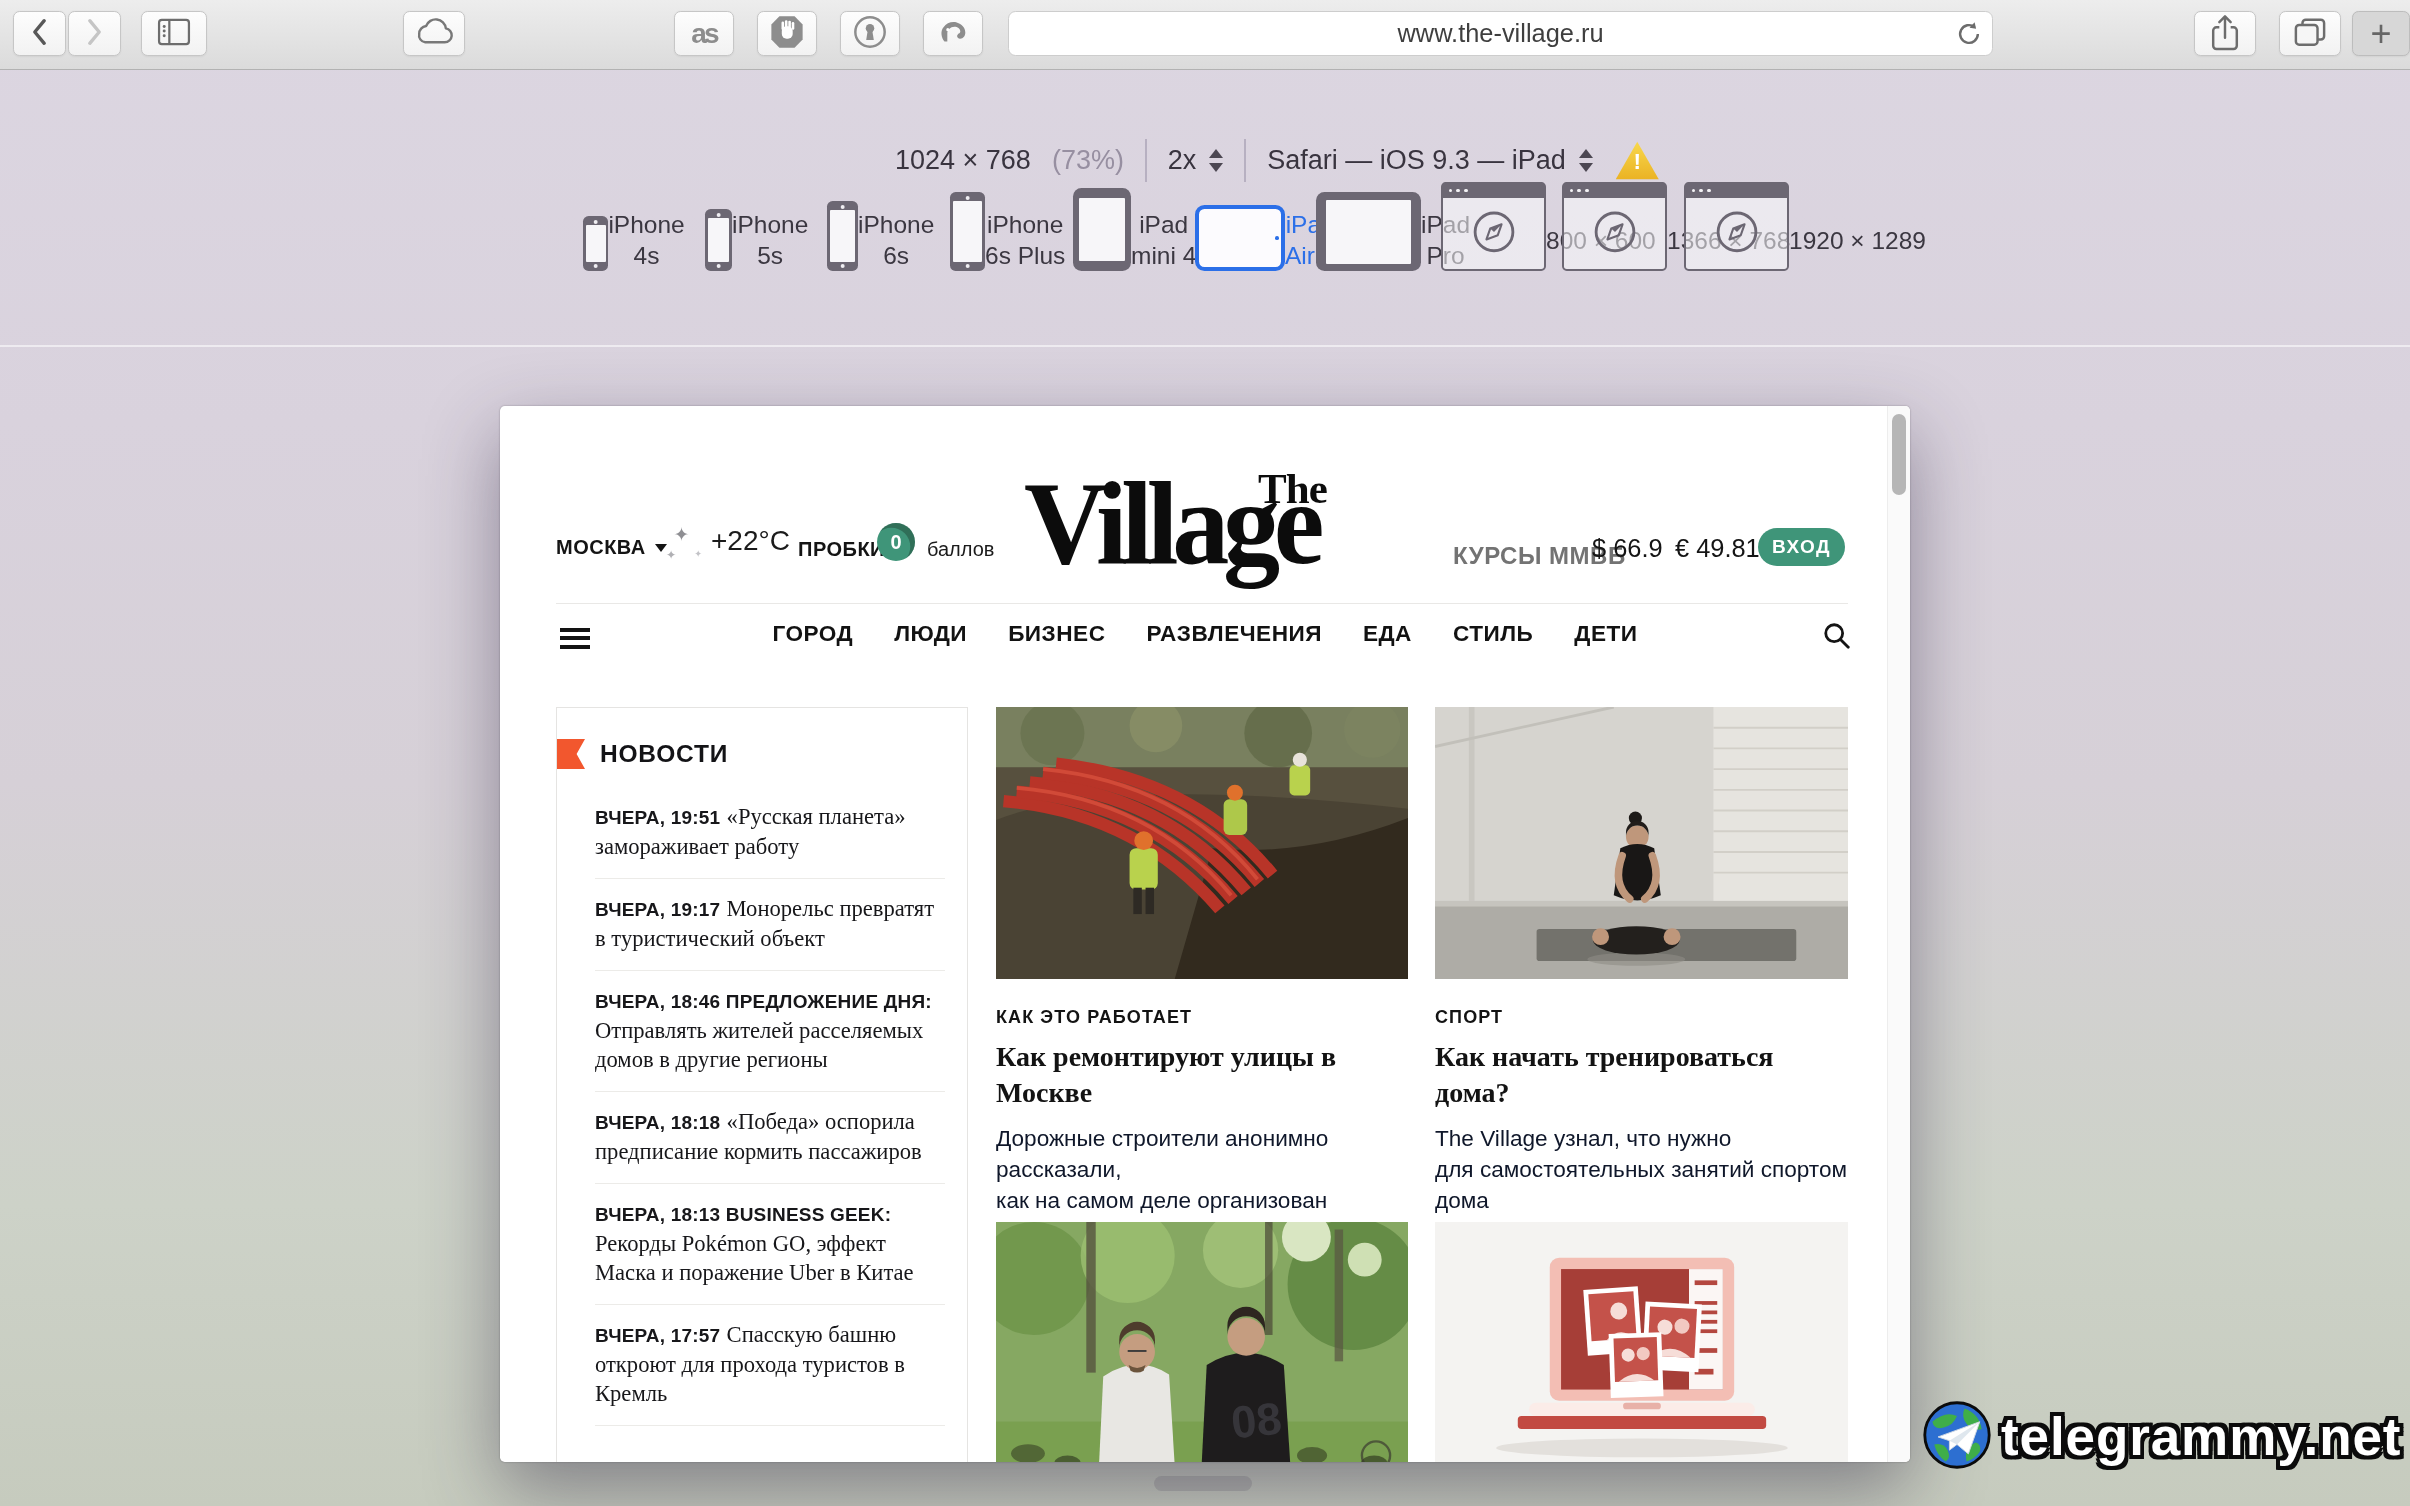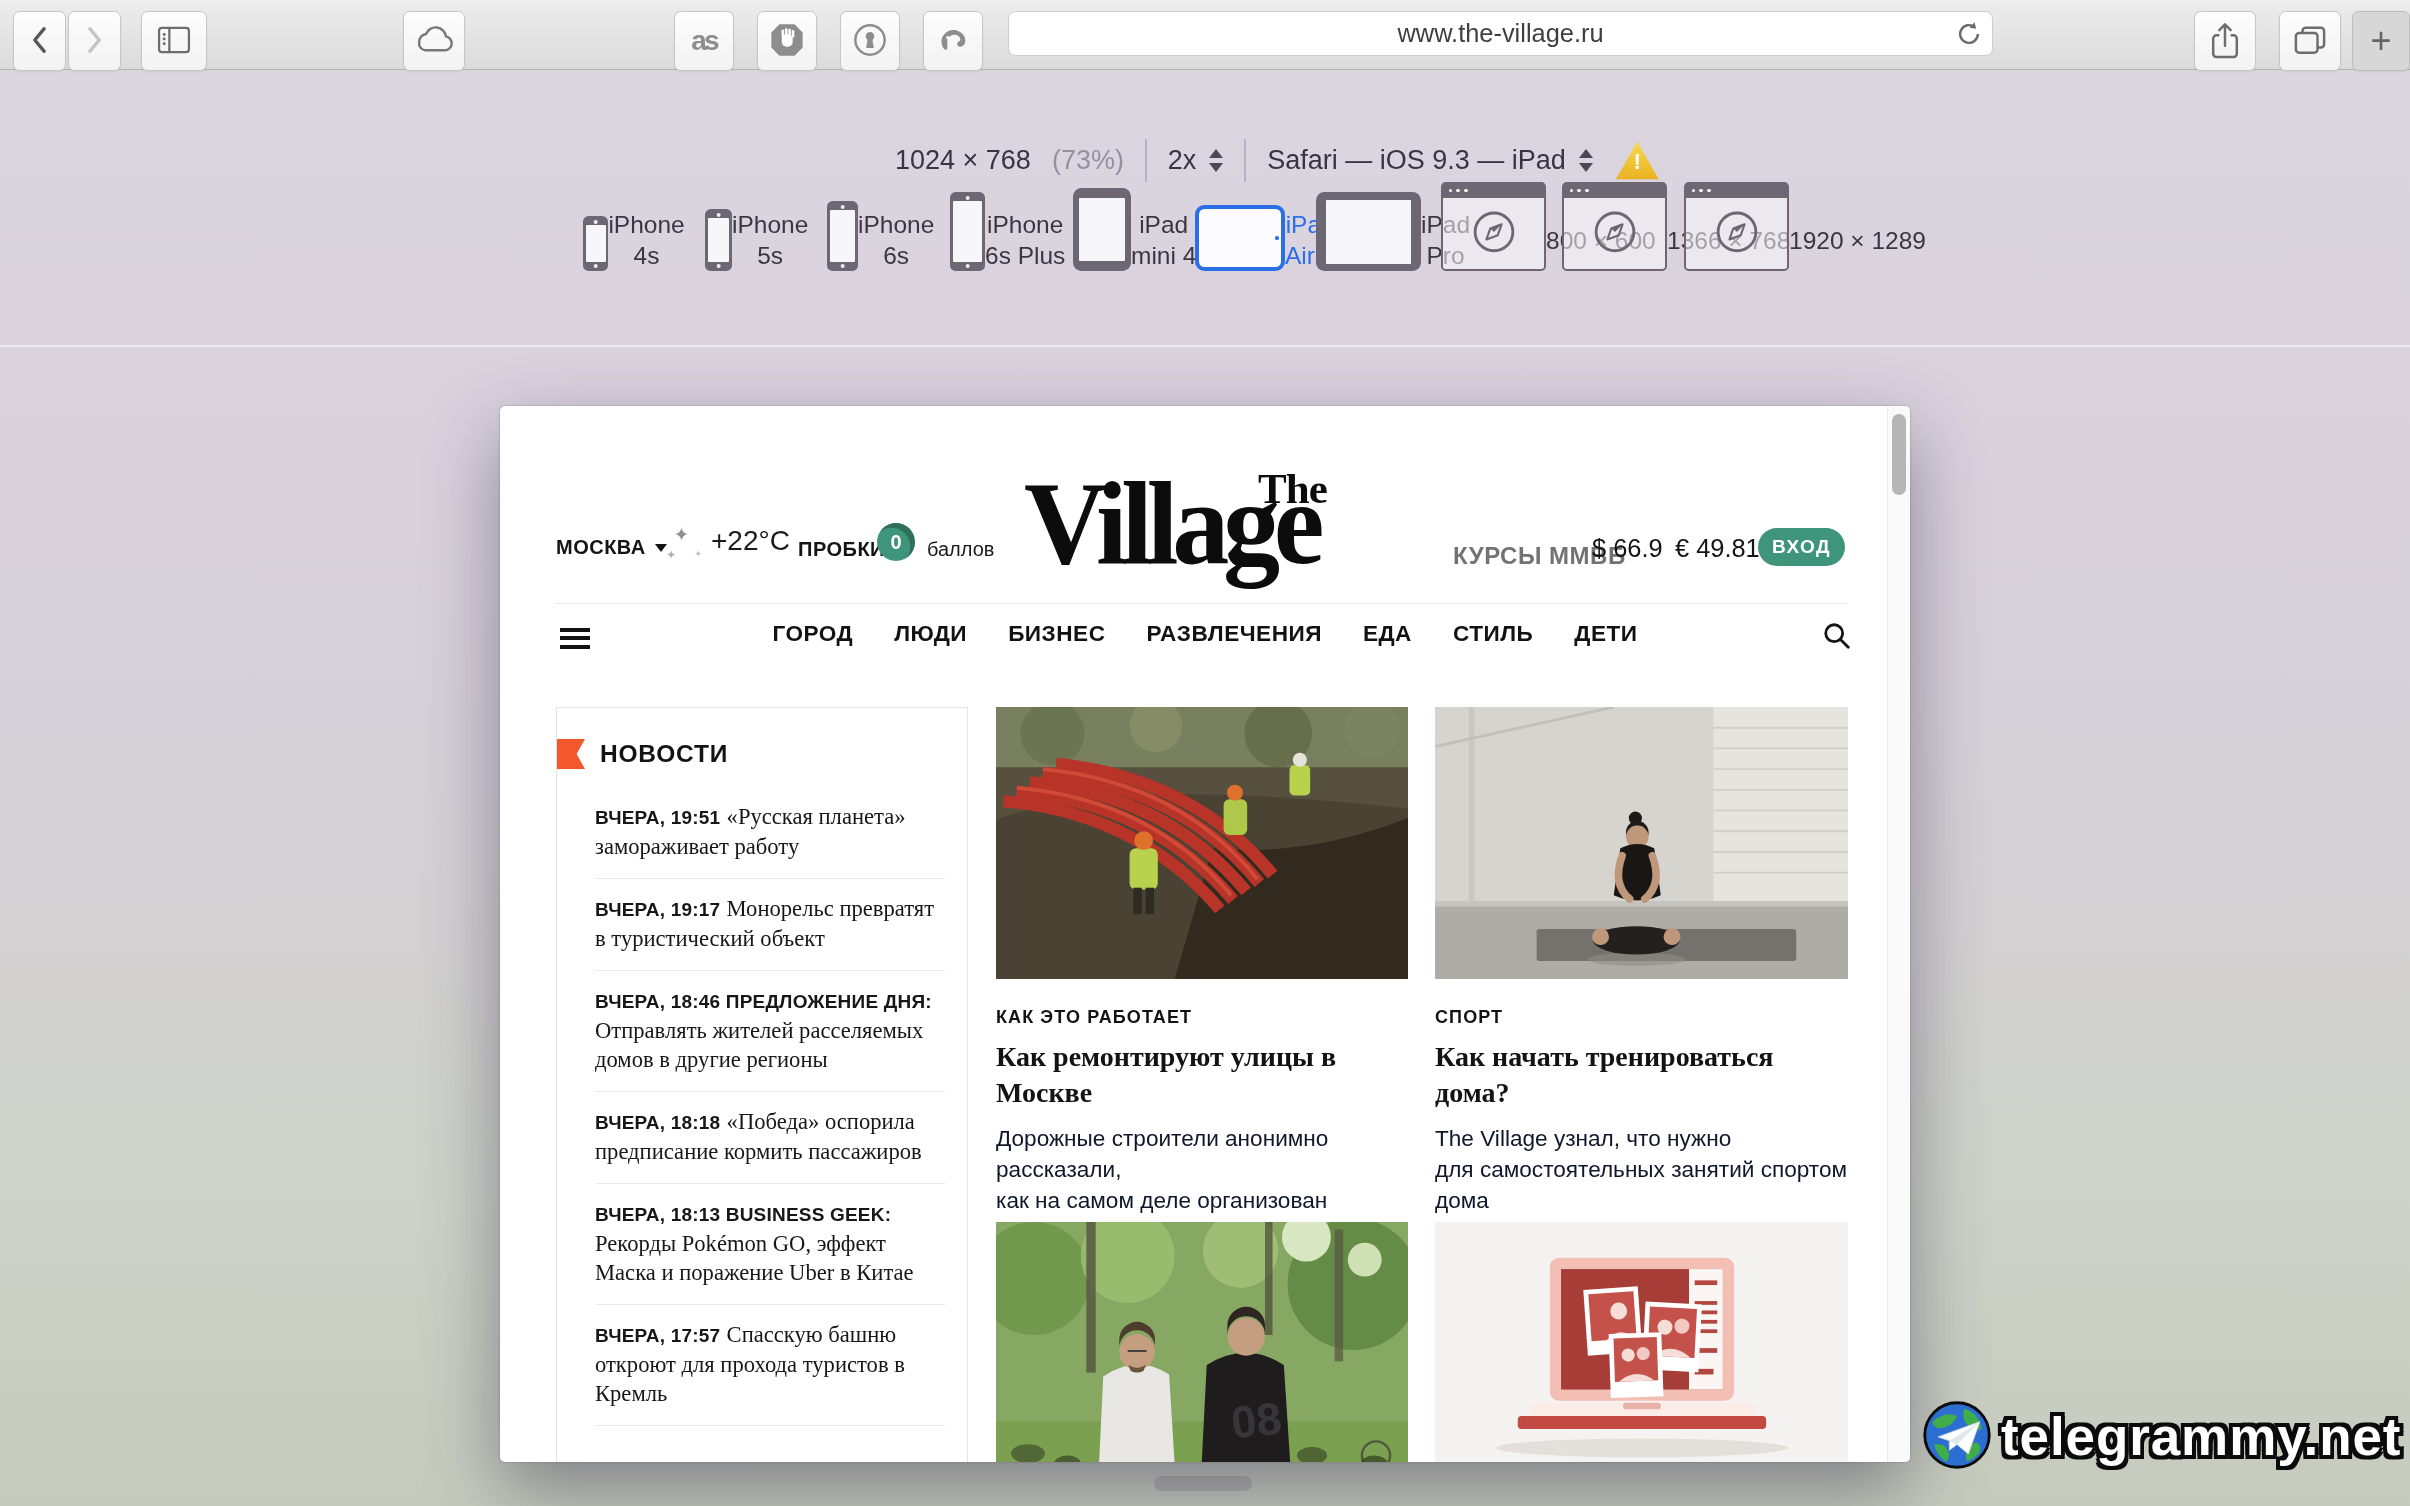--- a/index.html
+++ b/index.html
@@ -2,21 +2,21 @@
 <html style="font-size:15px"><head>
 <meta charset="utf-8">
 <style>
   html,body{margin:0;padding:0;background:#cfcfd0;font-family:"Liberation Sans",sans-serif;}
   #stage{position:relative;width:2411px;height:1507px;overflow:hidden;
     background:linear-gradient(180deg,#dcd6e1 0%,#d9d2dd 28%,#d6d0d7 52%,#cdd2c8 80%,#c6cbbe 100%);}
 
   
   .toolbar{position:absolute;left:0;top:0;width:2411px;height:69px;
     background:linear-gradient(#ededed,#dbdbdb);border-bottom:0.9px solid #b2b2b2;z-index:10;}
-  .tbtn{position:absolute;top:11.3px;height:60px;background:linear-gradient(#fdfdfd,#f2f2f2);
+  .tbtn{position:absolute;top:11.3px;height:45px;background:linear-gradient(#fdfdfd,#f2f2f2);
     border:0.9px solid #c6c6c6;border-radius:6.6px;display:flex;align-items:center;justify-content:center;
     box-shadow:0 0.9px 1.9px rgba(0,0,0,.06);box-sizing:border-box;}
   .urlbar{position:absolute;left:1008px;top:11.3px;width:985px;height:45px;background:#fff;
     border:0.9px solid #cdcdcd;border-radius:7.5px;display:flex;align-items:center;justify-content:center;
     font-size:25.4px;color:#3f3f3f;box-sizing:border-box;}
   .reloadwrap{position:absolute;right:9.4px;top:7.5px;}
   .plusbtn{background:#d7d7d7;border-color:#bdbdbd;}
   .asmark{font-weight:700;font-size:28px;color:#8d8d8d;letter-spacing:-2.8px;}
 
   

